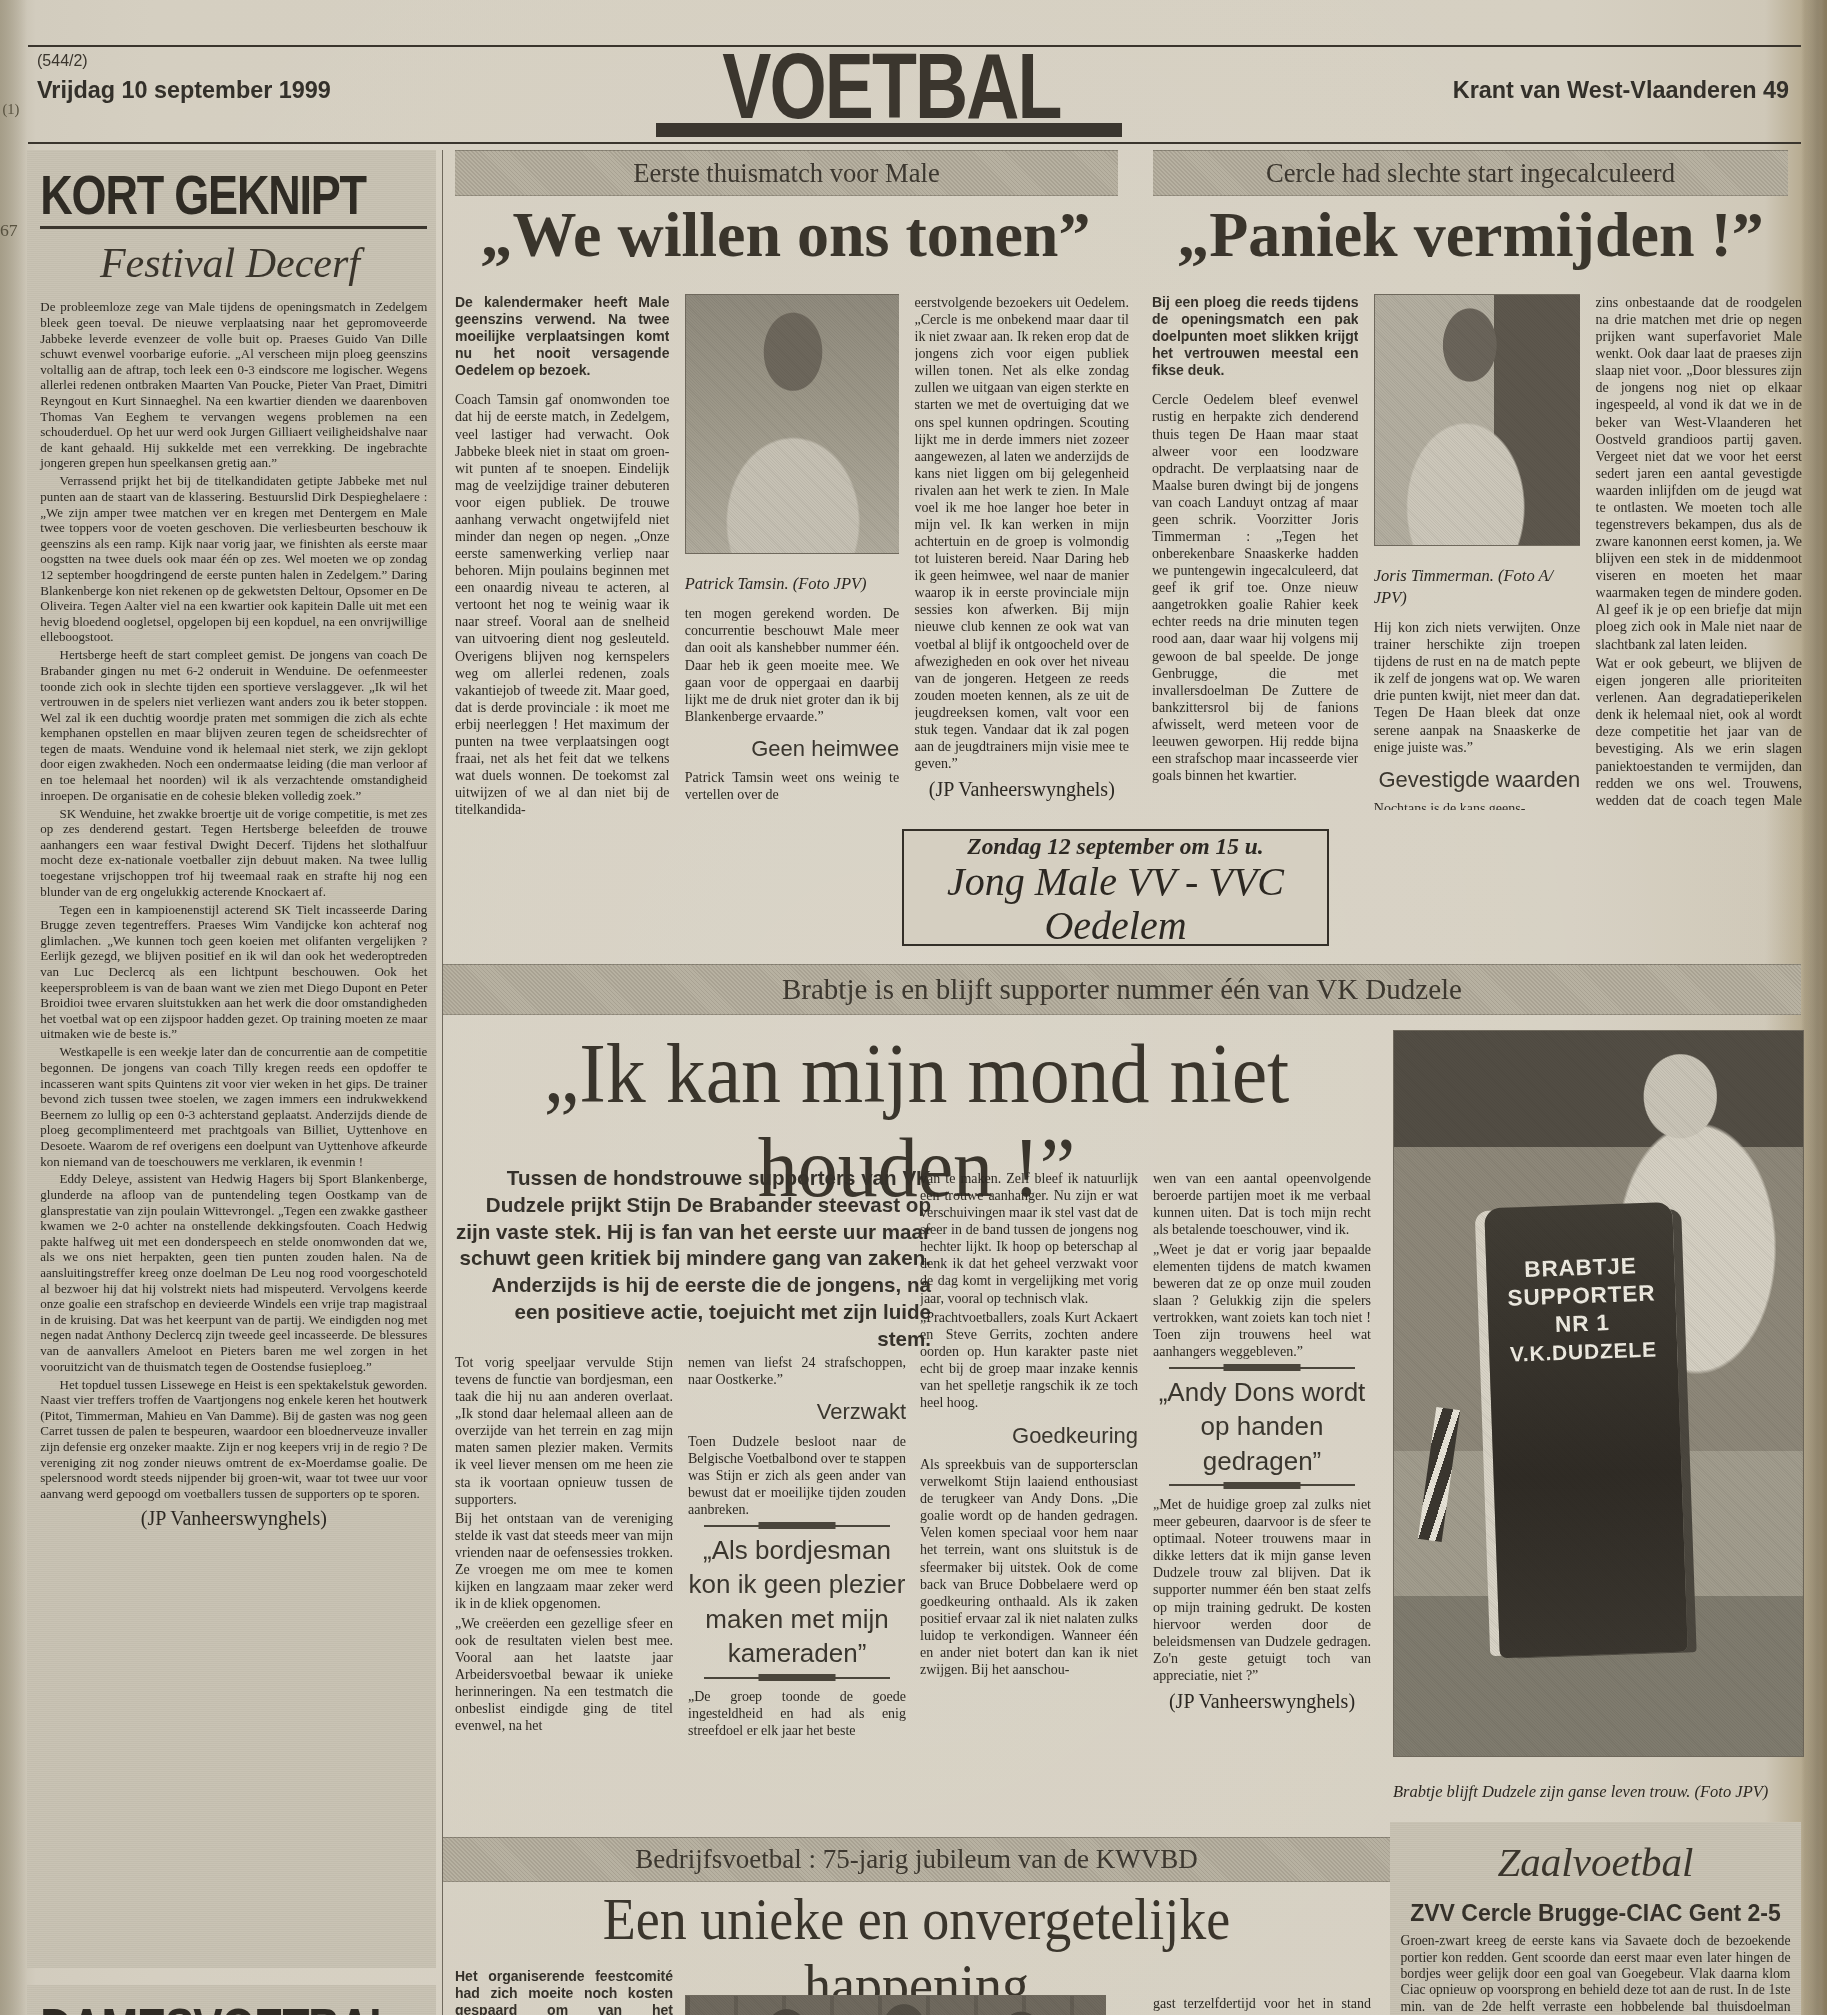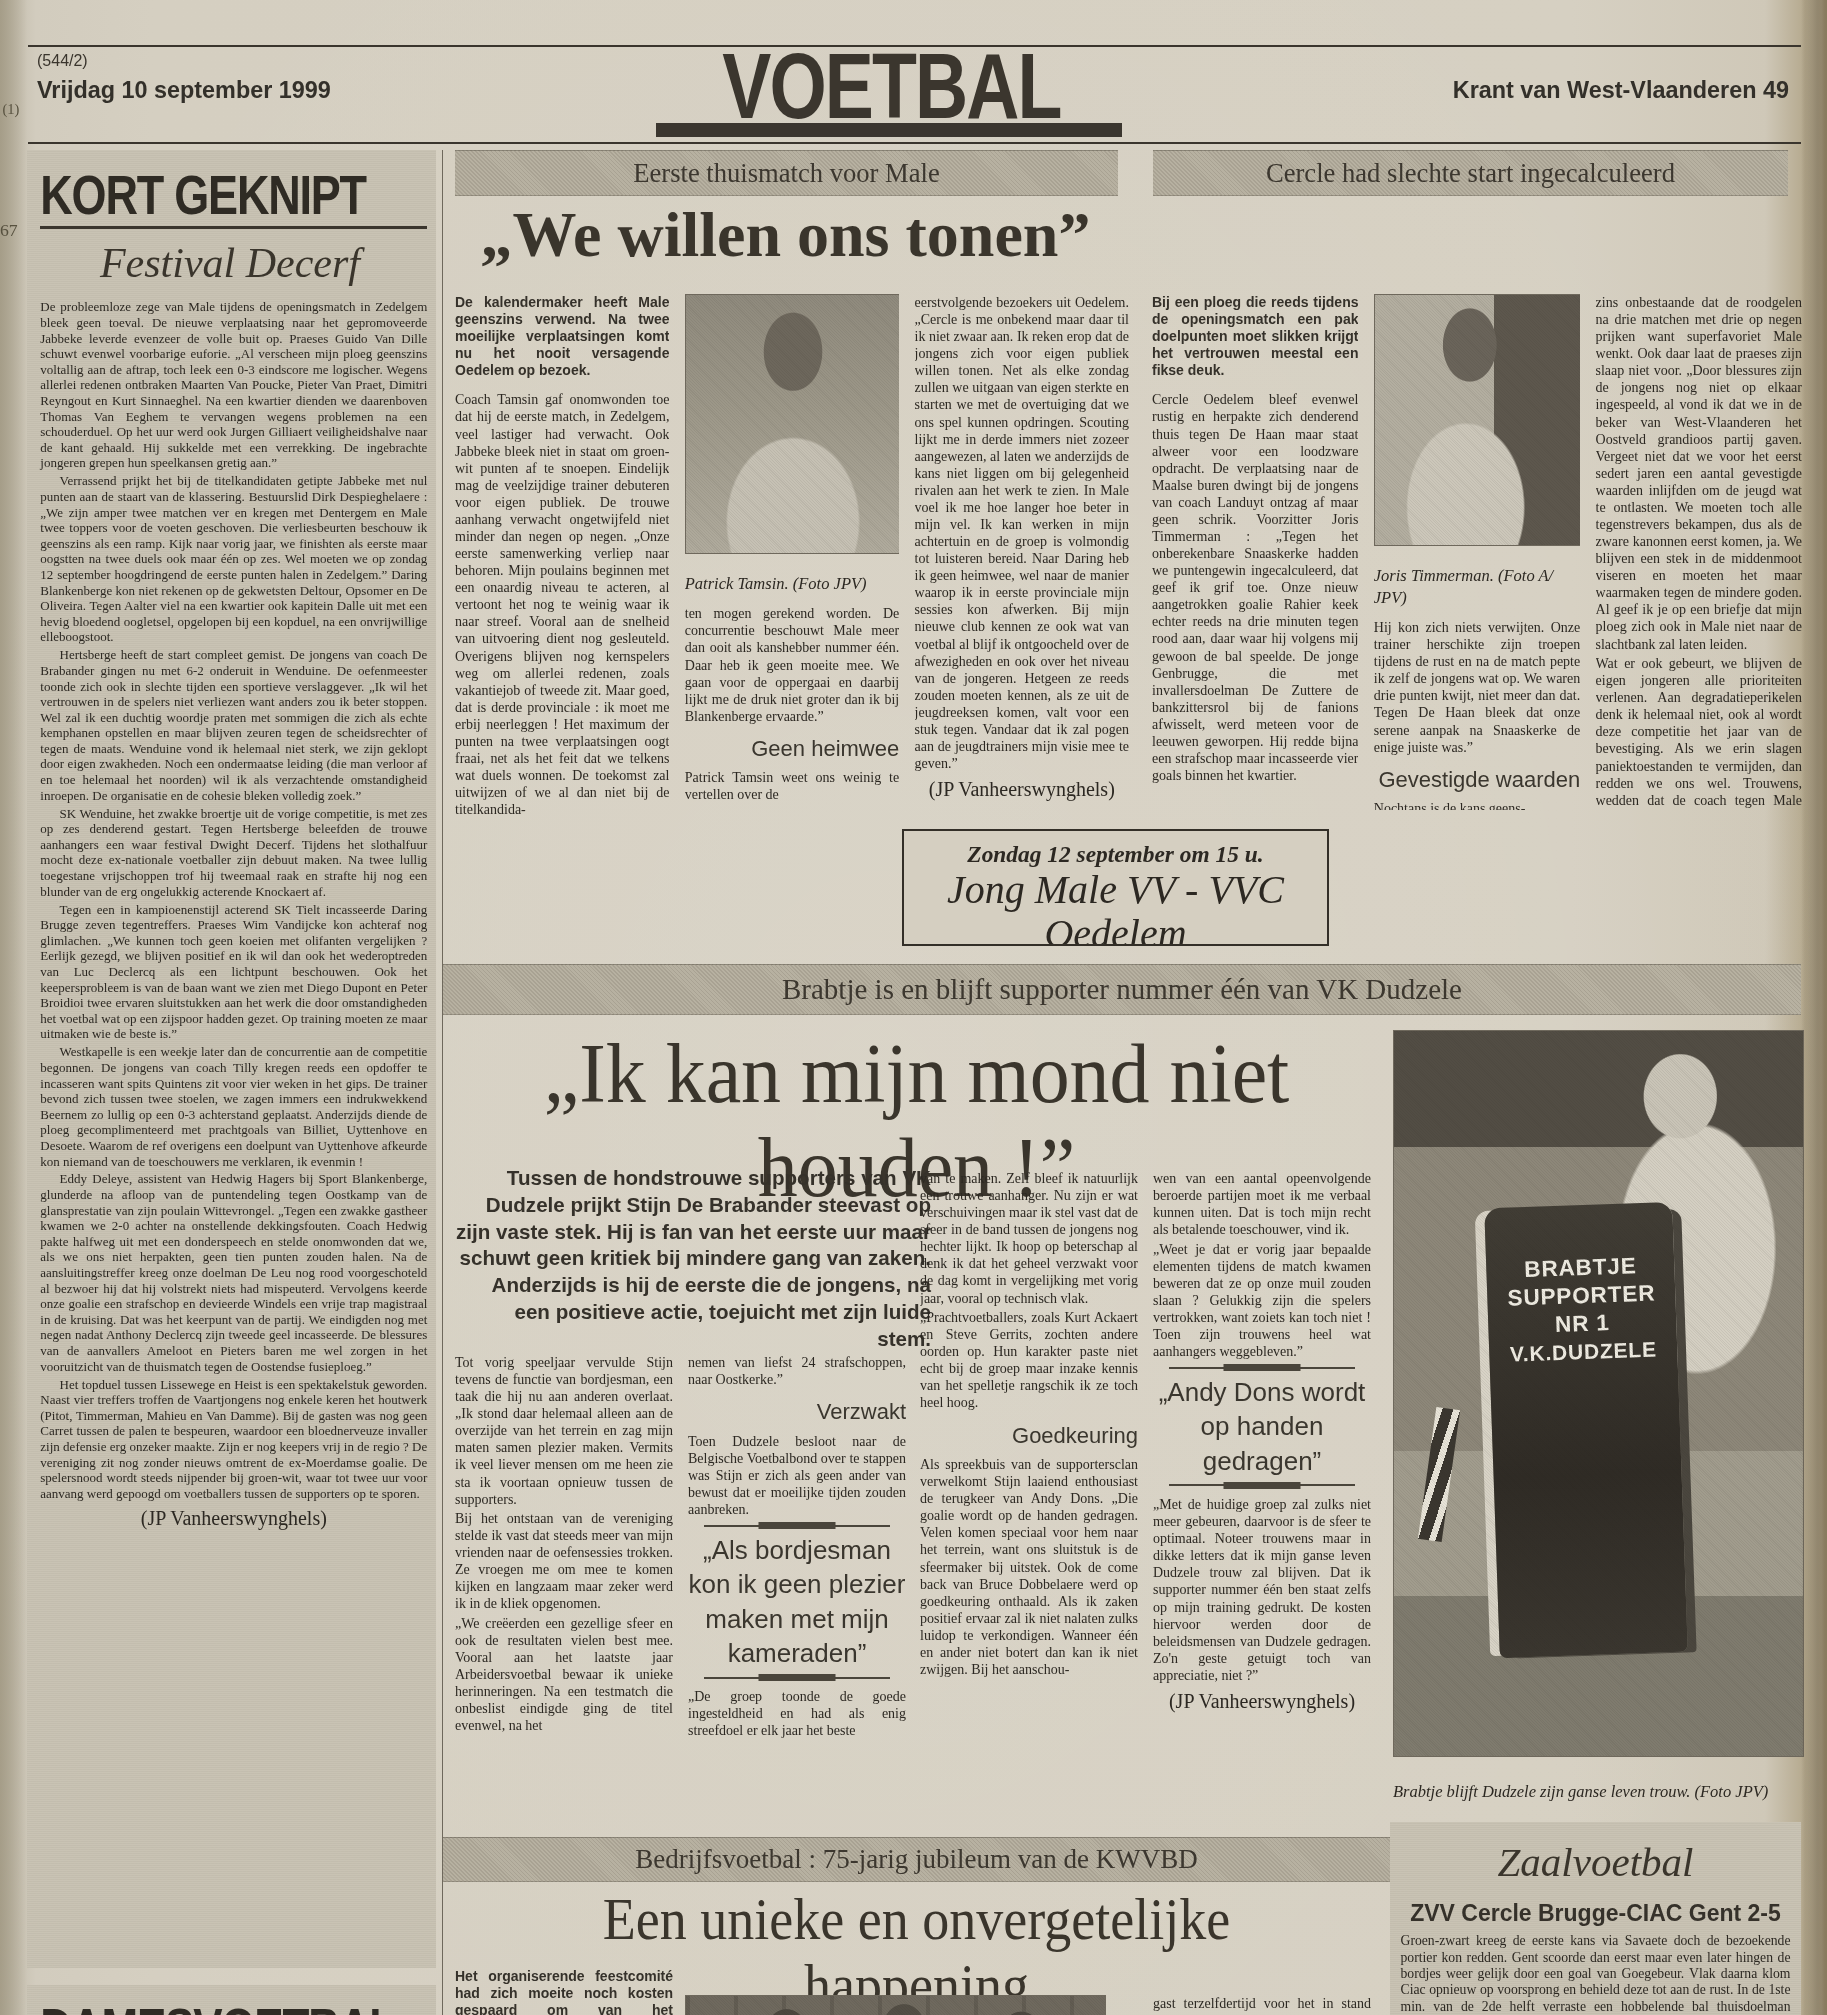--- a/index.html
+++ b/index.html
@@ -53,21 +53,21 @@
   .col{overflow:hidden;}
   .photo{position:relative;overflow:hidden;}
   .photo::after{
     content:"";position:absolute;inset:0;
     background:repeating-linear-gradient(45deg, rgba(40,36,30,.07) 0 0.8px, rgba(0,0,0,0) 0.8px 2px);
   }
   .fixturebox{
     position:absolute;border:2.4px solid #332f28;background:#d5cfc1;
     text-align:center;overflow:hidden;
   }
-  .fix1{font-style:italic;font-weight:bold;font-size:23.4px;margin-top:10px;}
+  .fix1{font-style:italic;font-weight:bold;font-size:23.4px;margin-top:2px;}
   .fix2{font-style:italic;font-size:40px;line-height:1.1;}
   .ital-head{font-style:italic;text-align:center;font-weight:normal;color:#3a352c;}
   .matchhead{font-family:"Liberation Sans",sans-serif;font-weight:bold;font-size:23px;text-align:center;margin:13.7px 0 6.4px 0;color:#35312a;}
   .jacket-line{font-family:"Liberation Sans",sans-serif;font-weight:bold;color:#efece2;text-align:center;letter-spacing:0.8px;line-height:1.25;}
 </style>
 </head>
 <body>
 
 <div class="sheet">
 
@@ -131,20 +131,21 @@
     </div>
   </div>
   <div class="fixturebox" style="left:902px;top:829px;width:423px;height:113px;">
     <div class="fix1">Zondag 12 september om 15 u.</div>
     <div class="fix2">Jong Male VV - VVC Oedelem</div>
   </div>
 
   <div class="kicker" style="position:absolute;left:1153px;top:150px;width:635px;height:44px;justify-content:center;">
     <span>Cercle had slechte start ingecalculeerd</span>
   </div>
+  <div class="headline" style="position:absolute;left:1140px;top:201px;width:661px;font-size:64px;line-height:1.05;">„Paniek vermijden !”</div>
   <div class="cols" style="position:absolute;left:1152px;top:294px;width:650px;height:516px;gap:15.3px;">
     <div class="col body-serif" style="flex:1;">
       <p class="noindent intro" style="margin-bottom:12px;">Bij een ploeg die reeds tijdens de openingsmatch een pak doelpunten moet slikken krijgt het vertrouwen meestal een fikse deuk.</p>
       <p class="noindent">Cercle Oedelem bleef evenwel rustig en herpakte zich denderend thuis tegen De Haan maar staat alweer voor een loodzware opdracht. De verplaatsing naar de Maalse buren dwingt bij de jongens van coach Landuyt ontzag af maar geen schrik. Voorzitter Joris Timmerman : „Tegen het onberekenbare Snaaskerke hadden we puntengewin ingecalculeerd, dat geef ik grif toe. Onze nieuw aangetrokken goalie Rahier keek echter reeds na drie minuten tegen rood aan, daar waar hij volgens mij gewoon de bal speelde. De jonge Genbrugge, die met invallersdoelman De Zuttere de bankzittersrol bij de fanions afwisselt, werd meteen voor de leeuwen geworpen. Hij redde bijna een strafschop maar incasseerde vier goals binnen het kwartier.</p>
     </div>
     <div class="col body-serif" style="flex:1;">
       <div class="photo" style="width:100%;height:250px;background:
         radial-gradient(ellipse 44px 60px at 46% 20%, #6a645a 0 60%, rgba(0,0,0,0) 62%),
         radial-gradient(ellipse 93px 133px at 44% 85%, #ccc7ba 0 62%, rgba(0,0,0,0) 64%),
         linear-gradient(90deg,#b3aea0 0 58%, #5d574d 58% 100%);border:0.4px solid #6e685c;"></div>

